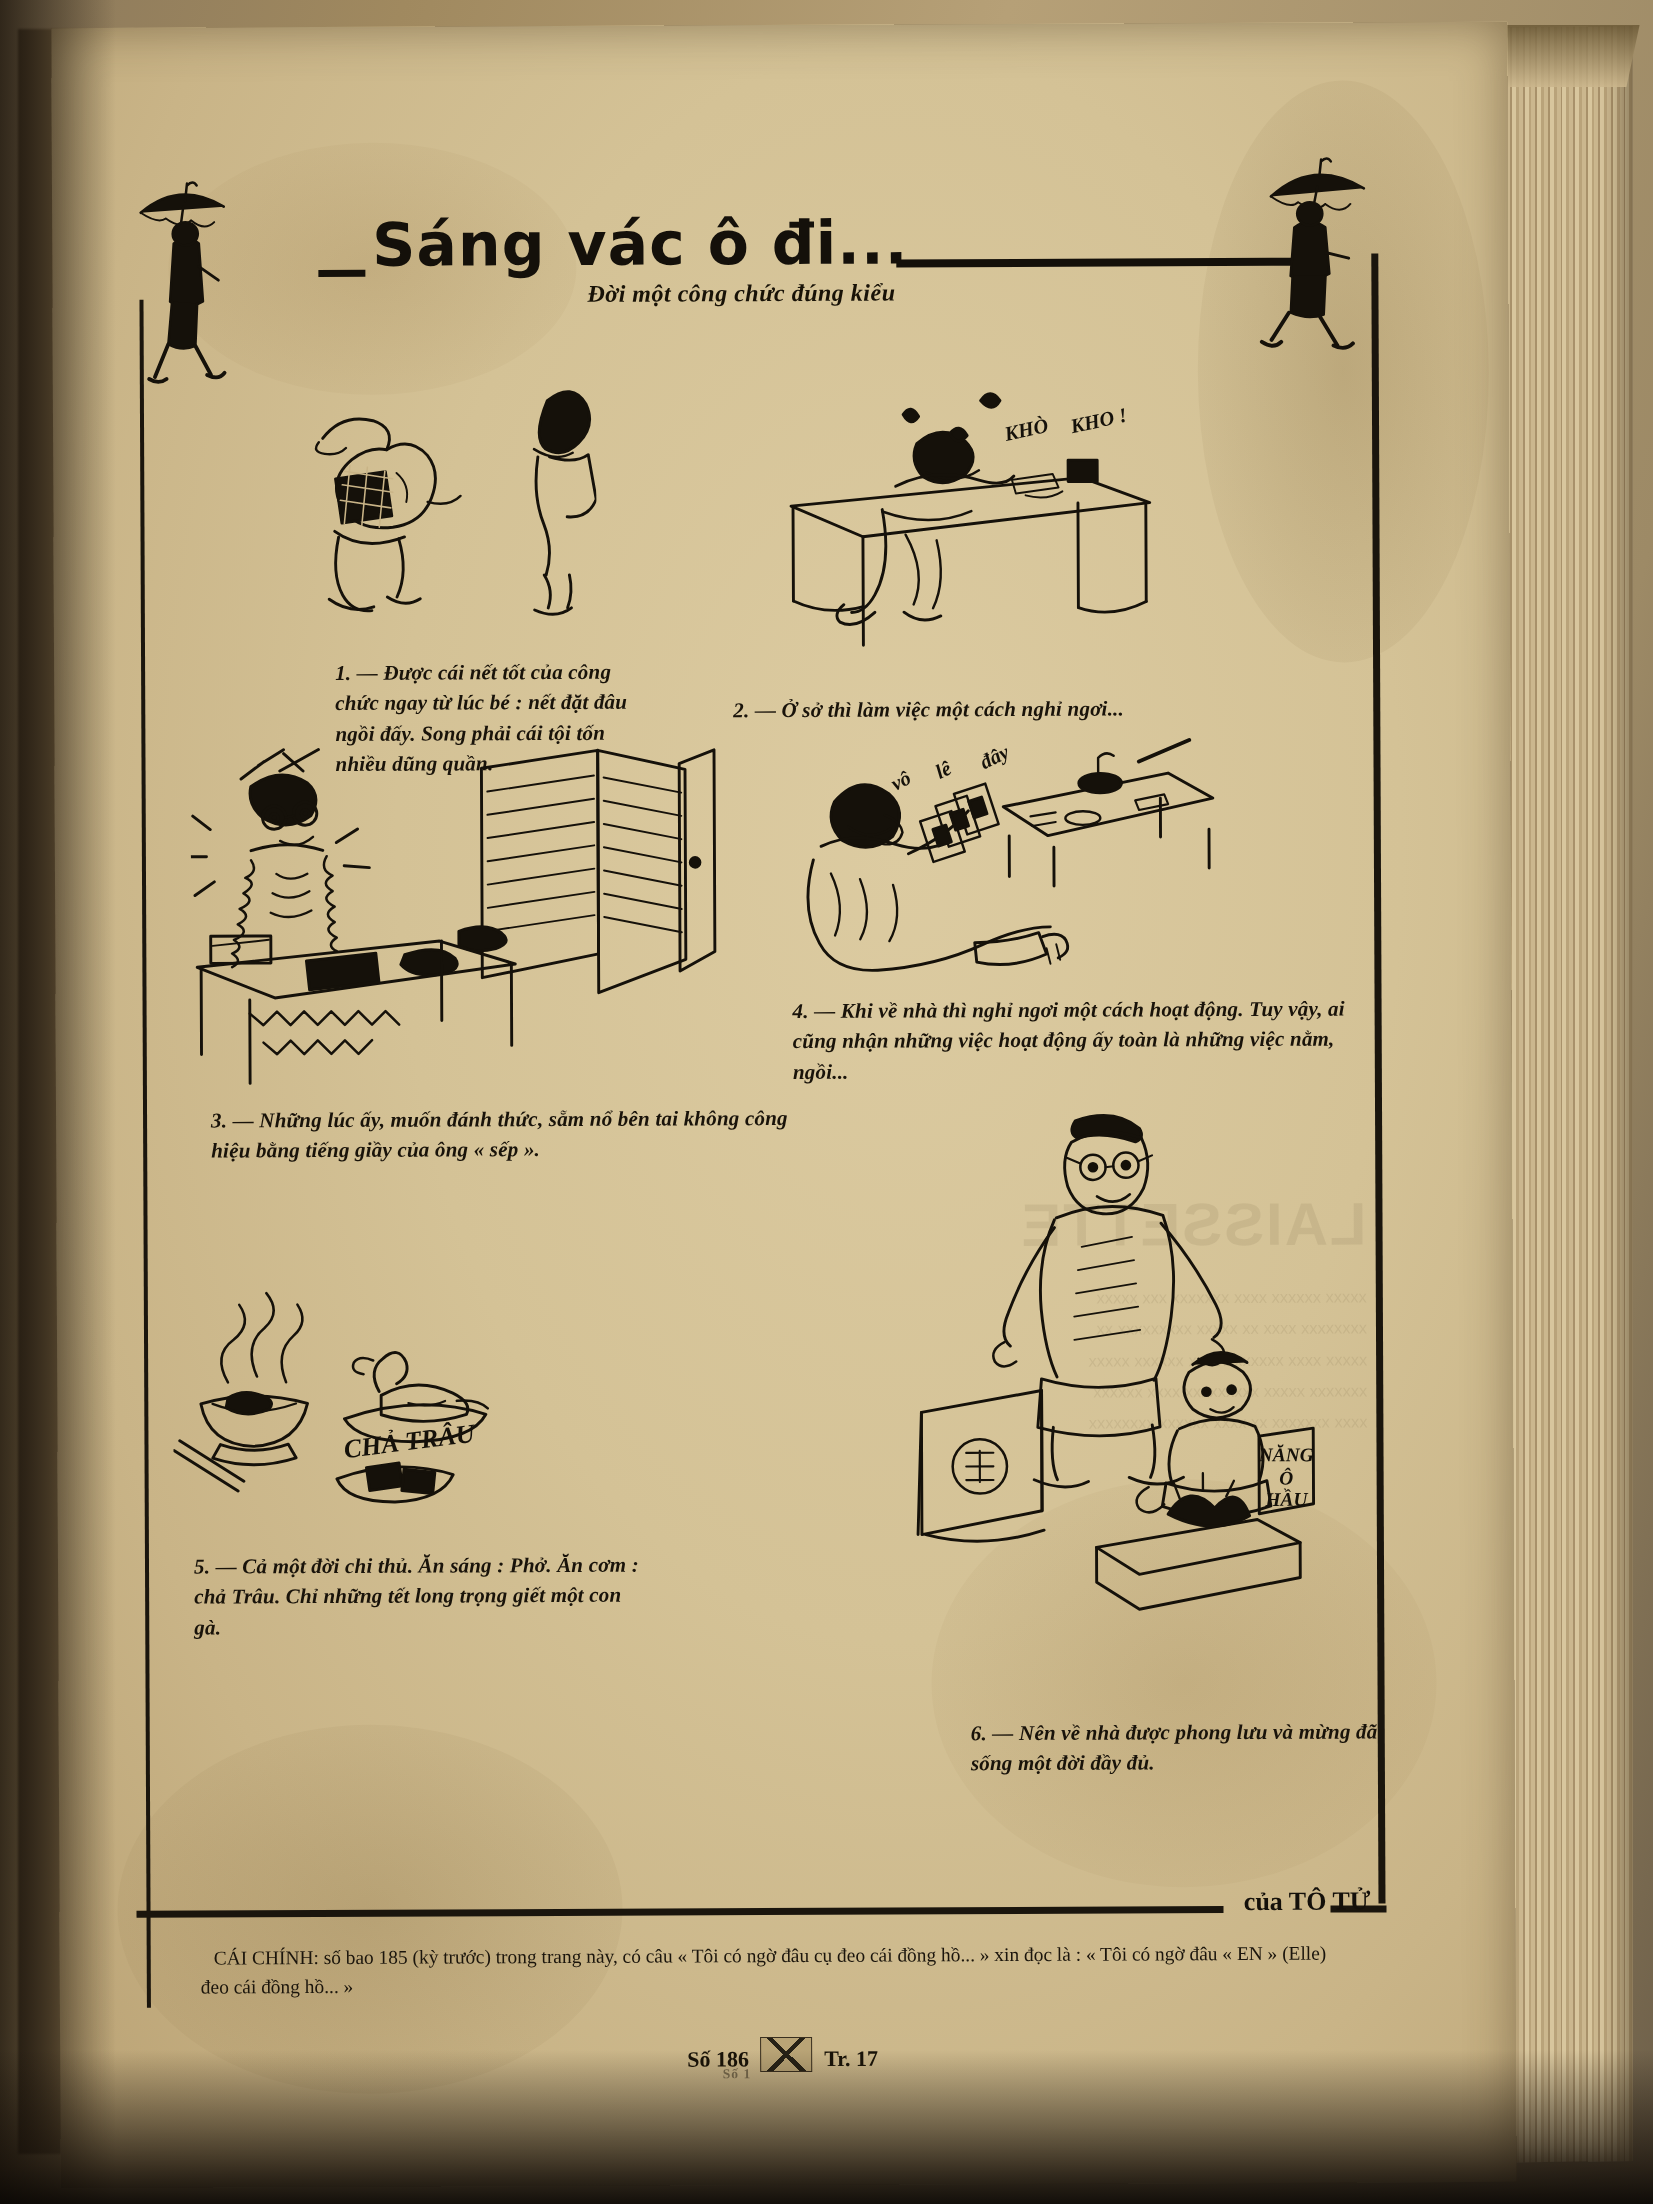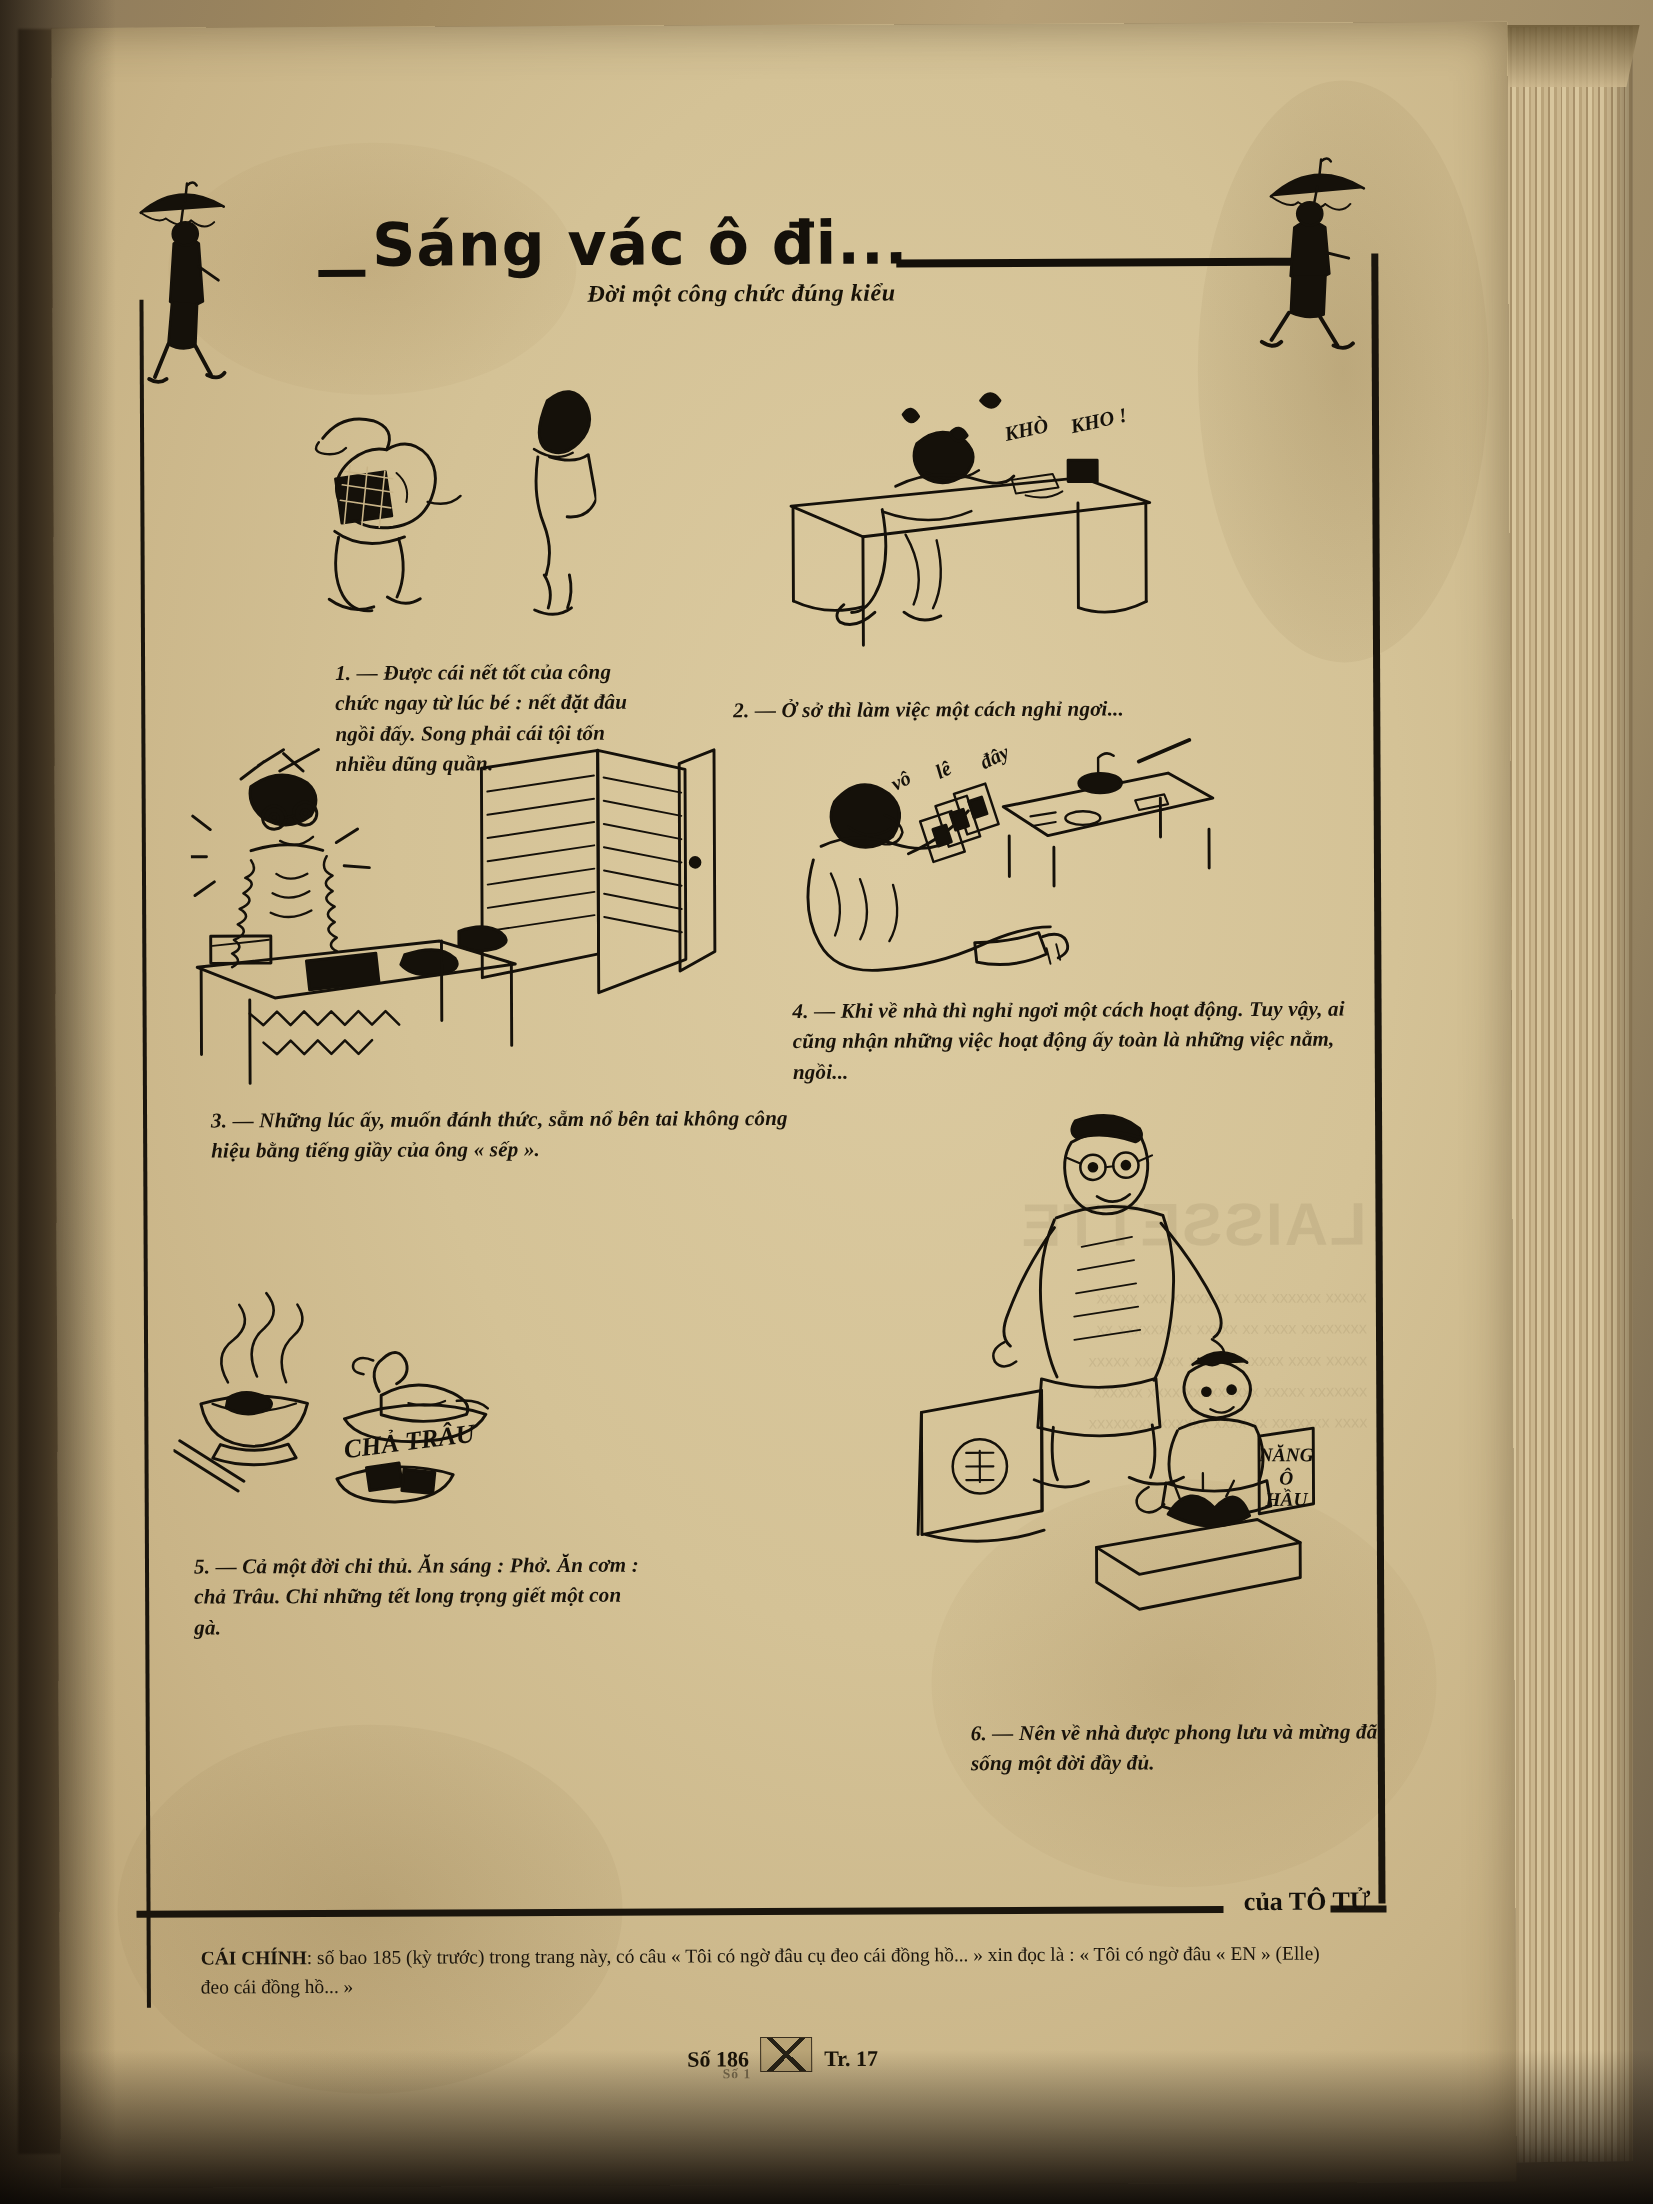--- a/index.html
+++ b/index.html
@@ -223,21 +223,21 @@
   #correction {
     position: absolute;
     left: 83px;
     bottom: 93px;
     width: 1145px;
     font-family: "Liberation Serif", serif;
     font-size: 19.4px;
     line-height: 1.5;
     color: #1b150c;
   }
-  #correction b { font-weight: bold; }
+  #correction b { font-weight: normal; margin-left: 13px; }
   #pagefoot {
     position: absolute;
     left: 0;
     bottom: 19.4px;
     width: 1329px;
     text-align: center;
     font-family: "Liberation Serif", serif;
     font-weight: bold;
     font-size: 22px;
     color: #191308;

